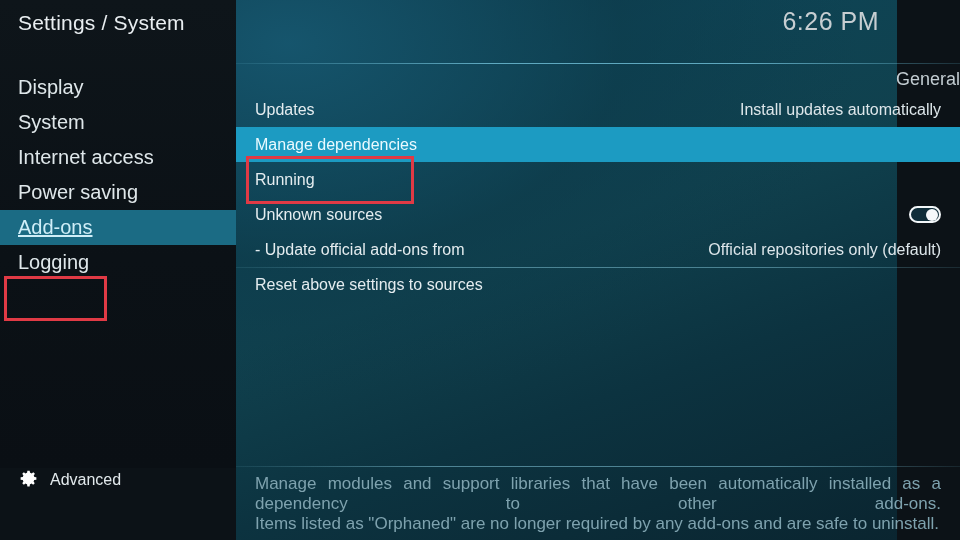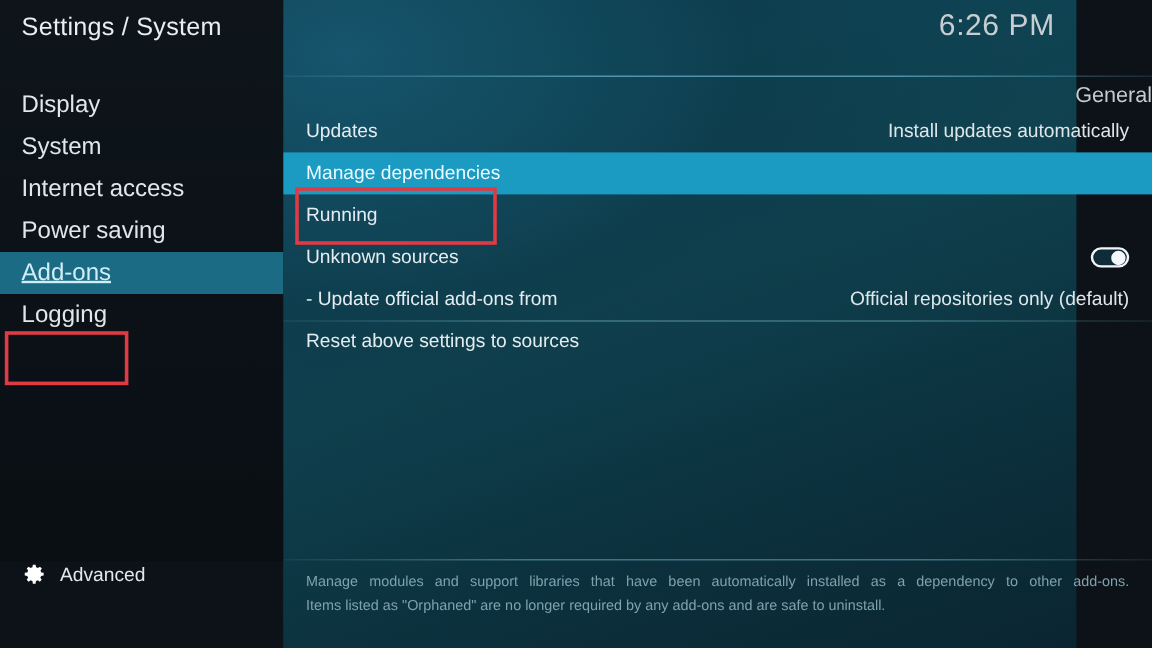--- a/index.html
+++ b/index.html
@@ -91,21 +91,21 @@
   .toggle.off .knob { left:1px; background:#3a4b53; }
   .toggle.on  .knob { right:1px; background:#f4f8fa; }
 
   
   .hr-bottom {
     position:absolute; left:0; top:466px; width:724px; height:1px;
     background:linear-gradient(90deg, rgba(110,180,200,.10) 0%, rgba(122,186,205,.60) 28%, rgba(122,186,205,.60) 74%, rgba(110,180,200,.12) 100%);
   }
   .help {
     position:absolute; left:19px; top:474px; width:686px;
-    font-size:12px; line-height:20px; color:#7ea2ae;
+    font-size:17px; line-height:20px; color:#7ea2ae;
   }
   .help .l1 { text-align:justify; text-align-last:justify; }
   .help .l2 { text-align:left; }
 
   
   .annot {
     position:absolute; border:3px solid #e03a45; pointer-events:none; z-index:9;
     background:transparent;
   }
 </style>

